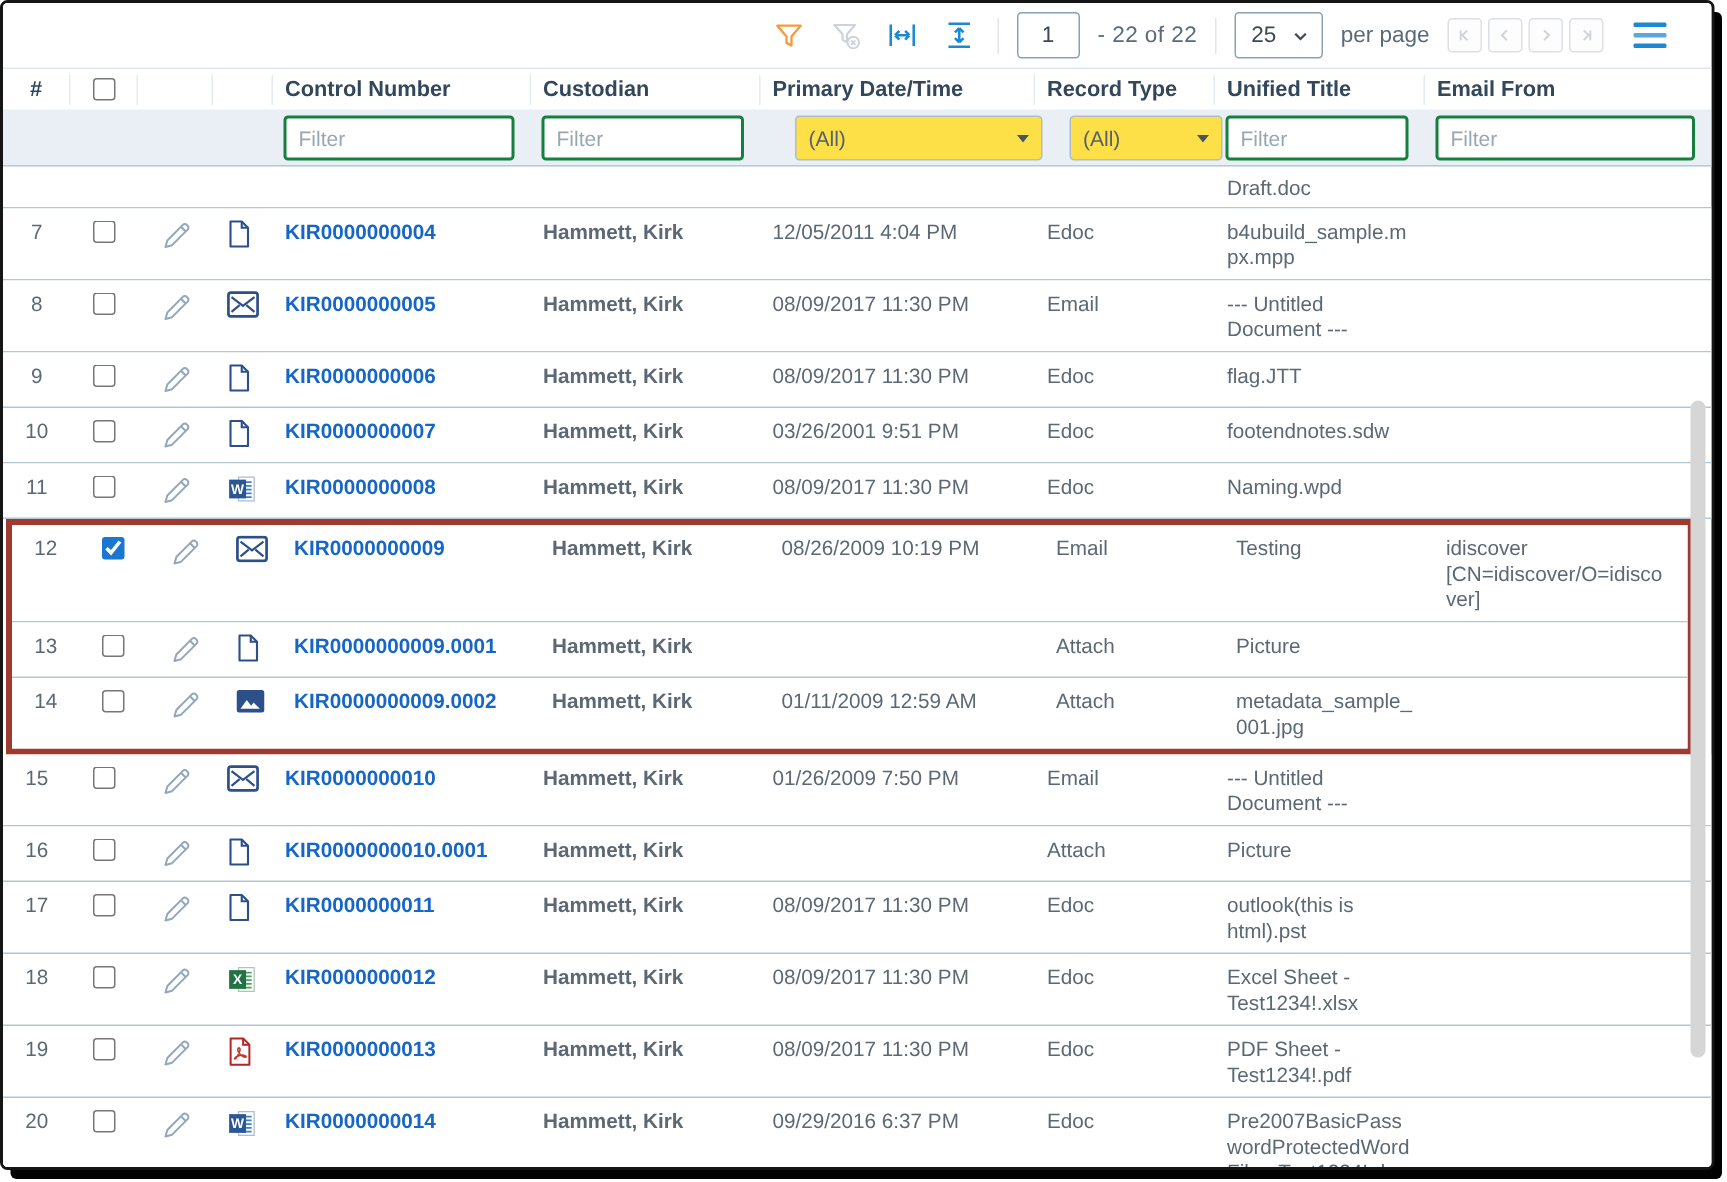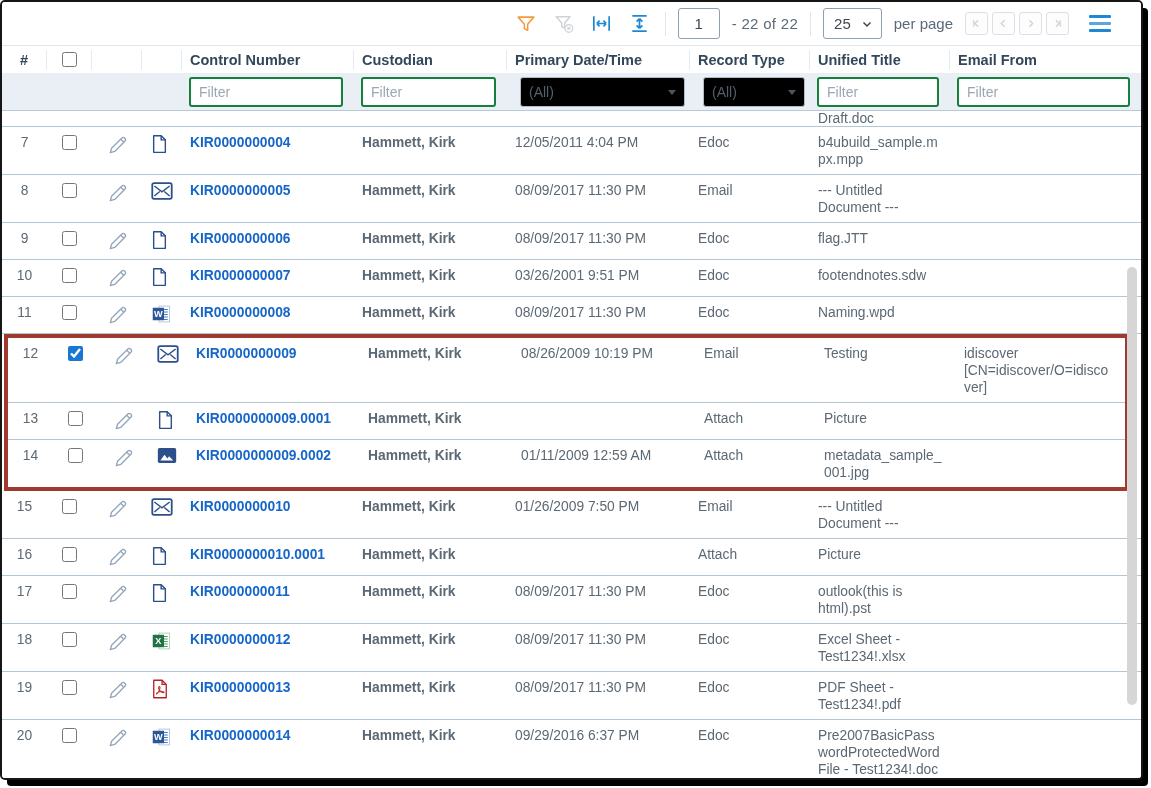--- a/index.html
+++ b/index.html
@@ -30,37 +30,37 @@
   .grid-cols { display:grid; grid-template-columns: 45px 45px 50px 40px 172px 153px 183px 120px 140px minmax(0,1fr); }
   .hdr { height:27px; align-items:center; background:#fff; }
   .hdr .hc { font-size:14.5px; font-weight:bold; color:#33475b; padding-left:8px;
     border-right:1px solid #e4ebf1; height:20px; line-height:20px; white-space:nowrap; overflow:hidden;}
   .hdr .hc.center { text-align:center; padding-left:0; }
   .hdr .hc.noline { border-right:none; }
   .filter-row { background:#e9eff5; padding:4px 0 5px; border-bottom:1px solid #b7c9d6; align-items:center; height:38px;}
   .f-input { height:30px; border:2px solid #15803d; border-radius:3px; background:#fff; width:calc(100% - 18px);
     margin-left:7px; padding:0 8px; font-size:14px; color:#444; font-family:"Liberation Sans",sans-serif;}
   .f-input::placeholder { color:#9aa7b2; }
-  .f-select { height:30px; border:1px solid #b0bec9; border-radius:3px; background:#000000; width:calc(100% - 18px);
-    margin-left:13px; padding:0 8px; font-size:14px; color:#55606a; display:flex; align-items:center; justify-content:space-between; cursor:pointer;}
+  .f-select { height:30px; border:1px solid #b0bec9; border-radius:3px; background:#fde047; width:calc(100% - 18px);
+    margin-left:23px; padding:0 8px; font-size:14px; color:#55606a; display:flex; align-items:center; justify-content:space-between; cursor:pointer;}
   .tri-down { width:0; height:0; border-left:4px solid transparent; border-right:4px solid transparent; border-top:5px solid #4a5560; }
   
   #rows-container { position:relative; }
   .row { border-bottom:1px solid #b3c6d4; align-items:start; background:#fff; }
   .row .c { padding-top:7px; padding-bottom:6px; font-size:13.8px; line-height:17px; color:#5c6873; }
   .c-num { text-align:center; color:#5f6b77; }
   .c-cb { display:flex; justify-content:center; }
   .c-cb input { width:15px; height:15px; accent-color:#1976d2; cursor:pointer; margin-top:1px;}
   .c-edit { display:flex; justify-content:center; }
   .c-ficon { display:flex; justify-content:flex-start; padding-left:9px; }
   .c-ctrl a { color:#1566c8; font-weight:bold; text-decoration:none; cursor:pointer; }
   .c-ctrl, .c-cust, .c-date, .c-type, .c-title, .c-email { padding-left:8px; overflow-wrap:anywhere; }
   .c-cust { color:#17488f; font-weight:bold; }
   .c-title, .c-email { padding-right:10px; }
-  .partial-row { height:16px; border-bottom:1px solid #b3c6d4; align-items:end; }
+  .partial-row { height:28px; border-bottom:1px solid #b3c6d4; align-items:end; }
   .partial-row .c { font-size:13.8px; color:#5c6873; padding-left:8px; padding-bottom:5px; }
   .highlight-box { border:4px solid #a03a31; margin:0 12px 0 2px; }
   .highlight-box .row:last-child { border-bottom:none; }
   
   .vscroll-thumb { position:absolute; right:4px; top:265px; width:10px; height:438px; border-radius:6px; background:#d6d6d6; }
   svg { display:block; }
 </style>
 </head>
 <body>
 

